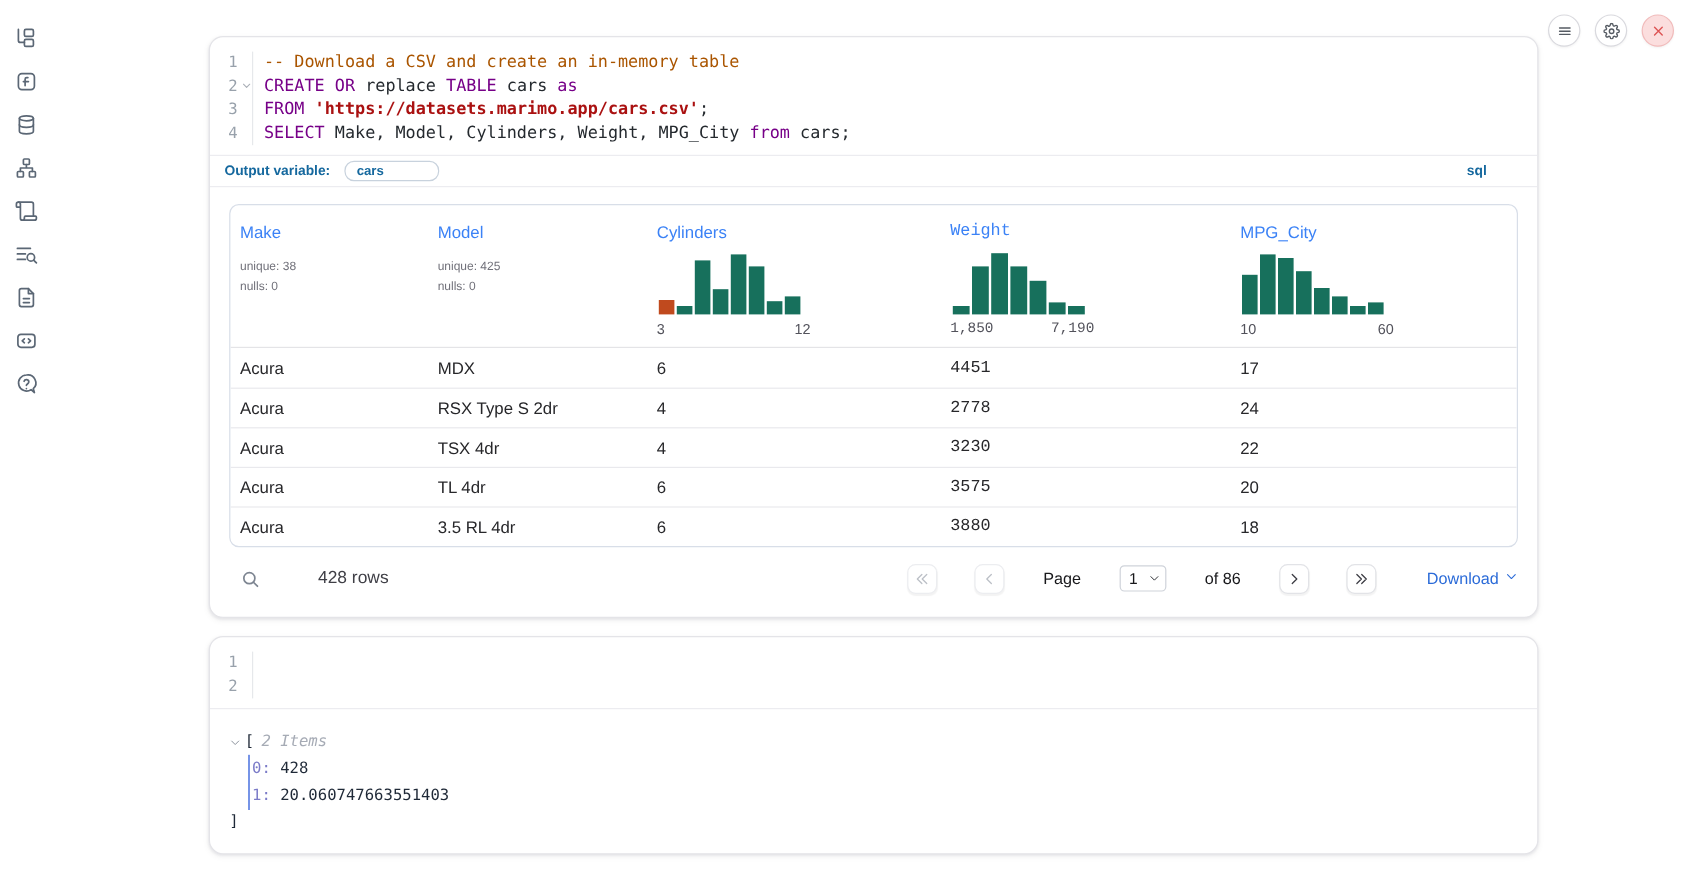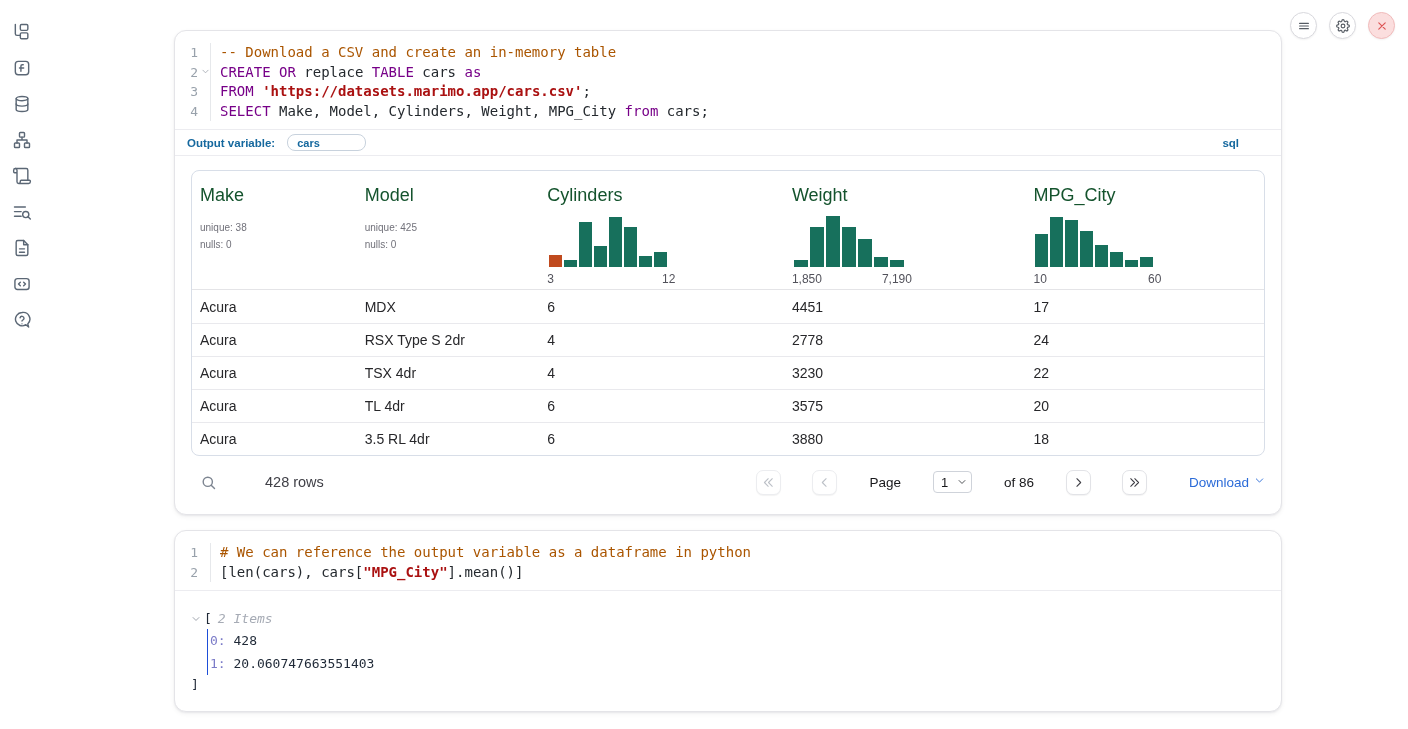--- a/index.html
+++ b/index.html
@@ -51,24 +51,24 @@
     border-radius:8px; font-size:11px; font-weight:bold; color:#15689e;
     padding:1px 0 0 9px; line-height:14px; }
   .flex1 { flex:1; }
   .lang-badge { font-size:11.5px; font-weight:bold; color:#15689e; margin-right:30px; cursor:pointer; }
 
   
   .table-wrap { margin:14px 16px 0 16px; border:1px solid #d8dee8; border-radius:8px;
     overflow:hidden; background:#fff; }
   .thead { display:flex; height:119px; border-bottom:1px solid #e4e4e7; }
   .th { padding:14px 0 0 8px; }
-  .th-name { font-size:18px; color:#14532d; }
+  .th-name { font-size:14px; color:#3b82f6; }
   .th-stats { margin-top:13px; font-size:10px; color:#71717a; line-height:17px; }
   .col0 { width:165px; } .col1 { width:183px; } .col2 { width:245px; }
-  .col3 { width:242px; } .col4 { width:239px; }
+  .col3 { width:242px;font-family:Liberation Mono, monospace; } .col4 { width:239px; }
   .hist { margin-top:9px; }
   .hist-bars { display:flex; align-items:flex-end; gap:2px; height:52px; margin-left:2px; }
   .hbar { flex:none; }
   .hist-labels { display:flex; justify-content:space-between; font-size:12px;
     color:#52525b; margin:5px 0 0 0; }
   .tr { display:flex; height:33px; align-items:center; }
   .tr + .tr { border-top:1px solid #e9e9ed; }
   .tbody .tr:first-child { border-top:none; }
   .td { padding-left:8px; font-size:14px; color:#27272a; }
 
@@ -384,21 +384,20 @@
         </span>
       </div>
     </div>
 
     <div class="card card-py">
       <div class="code-area">
         <div class="gutter" id="py-gutter">
             <div class="lnum">1</div>
             <div class="lnum">2</div>
           </div>
-        <div class="code" id="py-code"><div class="cline"><span class="tok-com"># We can reference the output variable as a dataframe in python</span></div><div class="cline"><span>[len(cars), cars[</span><span class="tok-str">"MPG_City"</span><span>].mean()]</span></div></div>
       </div>
       <div class="py-output">
         <div class="tree-head">
           <span class="tree-chev">
               <svg viewBox="0 0 24 24" fill="none" stroke="currentColor" stroke-width="2" stroke-linecap="round" stroke-linejoin="round">
                 <path d="M5 8.5l7 7 7-7"></path>
               </svg>
             </span>
           <span class="tbracket">[</span>
           <span class="titems">2 Items</span>

